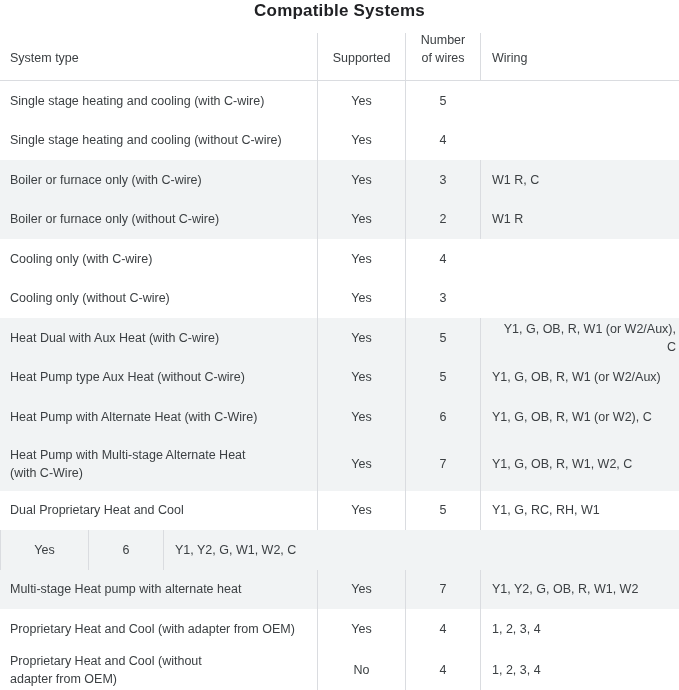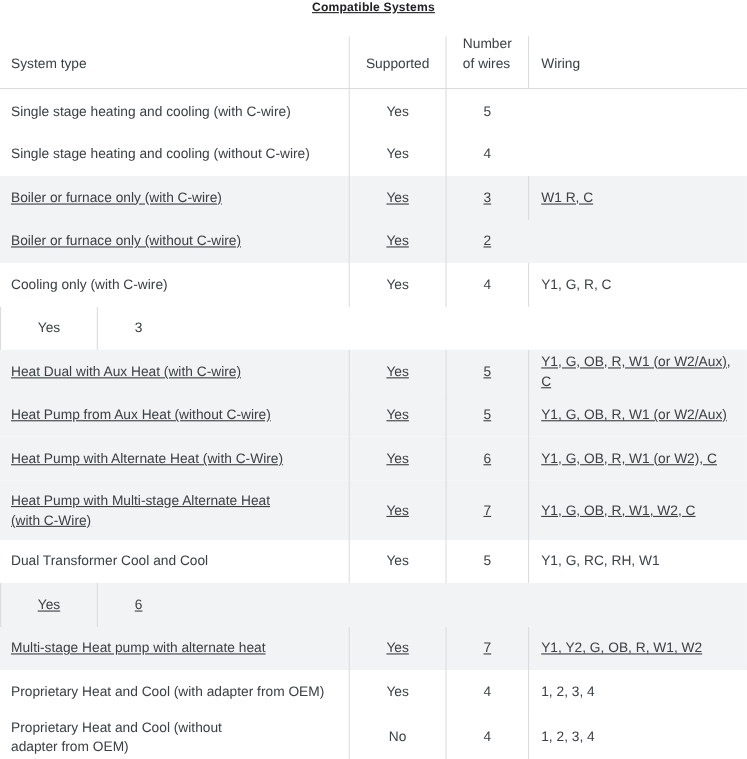--- a/index.html
+++ b/index.html
@@ -10,35 +10,35 @@
     --bg:#ffffff;
   }
   html,body{margin:0;padding:0;}
   body{
     width:679px;height:690px;overflow:hidden;background:var(--bg);
     font-family:"Liberation Sans",sans-serif;color:var(--text);
   }
   .page-title{
     height:33px;box-sizing:border-box;padding-top:1px;
     display:flex;justify-content:center;align-items:flex-start;
-    font-size:11px;font-weight:600;color:var(--title-text);letter-spacing:.2px;text-decoration:underline;
+    font-size:17px;font-weight:600;color:var(--title-text);letter-spacing:.2px;
   }
   .table{width:679px;}
   .row{display:flex;height:39.5px;}
   .row.tall{height:54px;}
   .row.last{height:43.5px;}
-  .row.shaded{background:var(--shaded);text-decoration:underline;}
+  .row.shaded{background:var(--shaded);}
   .cell{
     box-sizing:border-box;display:flex;align-items:center;
     font-size:12.5px;line-height:18px;
   }
   .c1{width:317px;padding:0 6px 0 10px;white-space:pre-line;}
   .c2{width:88px;justify-content:center;text-align:right;border-left:1px solid var(--divider);}
-  .c3{width:75px;justify-content:center;text-align:left;border-left:1px solid var(--divider);white-space:pre-line;}
-  .c4{width:196px;padding-left:11px;border-left:1px solid var(--divider);}
+  .c3{width:75px;justify-content:center;text-align:center;border-left:1px solid var(--divider);white-space:pre-line;}
+  .c4{width:196px;padding-left:11px;border-left:1px solid var(--divider);text-align:right;}
   .header-row{height:47px;border-bottom:1px solid var(--divider);}
   .header-row .cell{align-items:flex-end;padding-bottom:13px;color:var(--text);}
 </style>
 </head>
 <body>
 
 <div class="page-title">Compatible Systems</div>
 
 <div class="table">
   <div class="row header-row">
@@ -65,43 +65,44 @@
     <div class="cell c1">Boiler or furnace only (with C-wire)</div>
     <div class="cell c2">Yes</div>
     <div class="cell c3">3</div>
     <div class="cell c4">W1 R, C</div>
   </div>
 
   <div class="row shaded">
     <div class="cell c1">Boiler or furnace only (without C-wire)</div>
     <div class="cell c2">Yes</div>
     <div class="cell c3">2</div>
+    <div class="cell c4">W1 R</div>
   </div>
 
   <div class="row">
     <div class="cell c1">Cooling only (with C-wire)</div>
     <div class="cell c2">Yes</div>
     <div class="cell c3">4</div>
-    <div class="cell c4">Y1, G, R, C</div>
   </div>
 
   <div class="row">
+    <div class="cell c1">Cooling only (without C-wire)</div>
     <div class="cell c2">Yes</div>
     <div class="cell c3">3</div>
   </div>
 
   <div class="row shaded">
     <div class="cell c1">Heat Dual with Aux Heat (with C-wire)</div>
     <div class="cell c2">Yes</div>
     <div class="cell c3">5</div>
     <div class="cell c4">Y1, G, OB, R, W1 (or W2/Aux), C</div>
   </div>
 
   <div class="row shaded">
-    <div class="cell c1">Heat Pump from Aux Heat (without C-wire)</div>
+    <div class="cell c1">Heat Pump type Aux Heat (without C-wire)</div>
     <div class="cell c2">Yes</div>
     <div class="cell c3">5</div>
     <div class="cell c4">Y1, G, OB, R, W1 (or W2/Aux)</div>
   </div>
 
   <div class="row shaded">
     <div class="cell c1">Heat Pump with Alternate Heat (with C-Wire)</div>
     <div class="cell c2">Yes</div>
     <div class="cell c3">6</div>
     <div class="cell c4">Y1, G, OB, R, W1 (or W2), C</div>
@@ -109,29 +110,30 @@
 
   <div class="row shaded tall">
     <div class="cell c1">Heat Pump with Multi-stage Alternate Heat
 (with C-Wire)</div>
     <div class="cell c2">Yes</div>
     <div class="cell c3">7</div>
     <div class="cell c4">Y1, G, OB, R, W1, W2, C</div>
   </div>
 
   <div class="row">
-    <div class="cell c1">Dual Transformer Cool and Cool</div>
+    <div class="cell c1">Dual Proprietary Heat and Cool</div>
     <div class="cell c2">Yes</div>
     <div class="cell c3">5</div>
     <div class="cell c4">Y1, G, RC, RH, W1</div>
   </div>
 
   <div class="row shaded">
     <div class="cell c2">Yes</div>
     <div class="cell c3">6</div>
+    <div class="cell c4">Y1, Y2, G, W1, W2, C</div>
   </div>
 
   <div class="row shaded">
     <div class="cell c1">Multi-stage Heat pump with alternate heat</div>
     <div class="cell c2">Yes</div>
     <div class="cell c3">7</div>
     <div class="cell c4">Y1, Y2, G, OB, R, W1, W2</div>
   </div>
 
   <div class="row">

